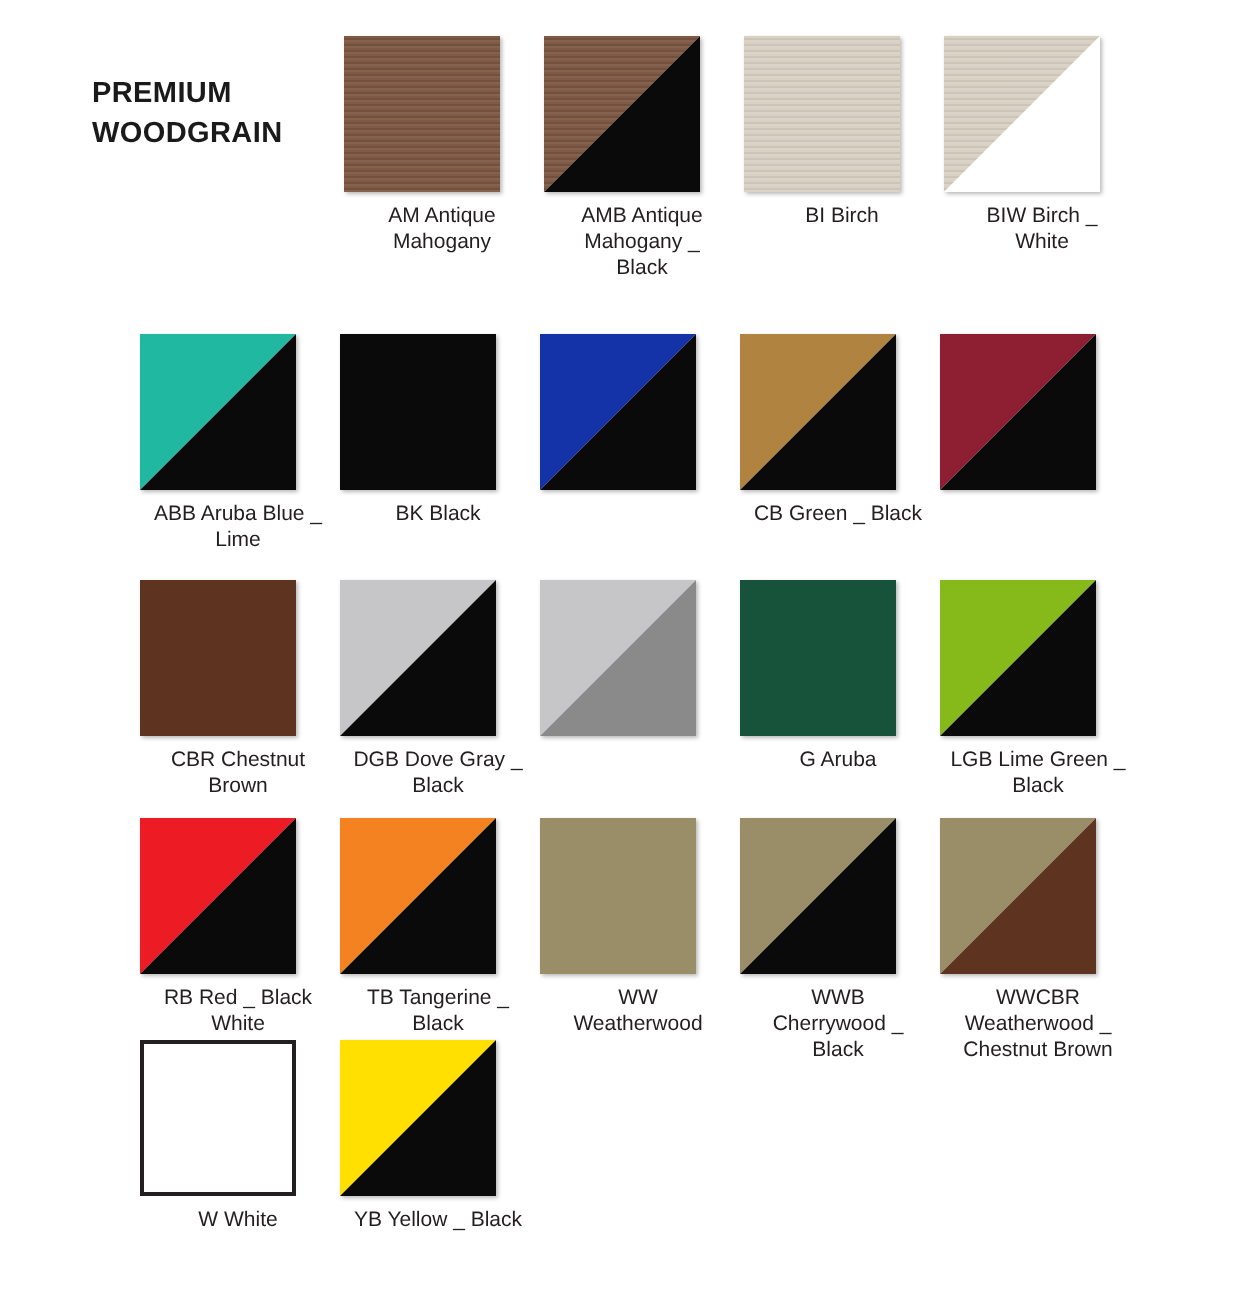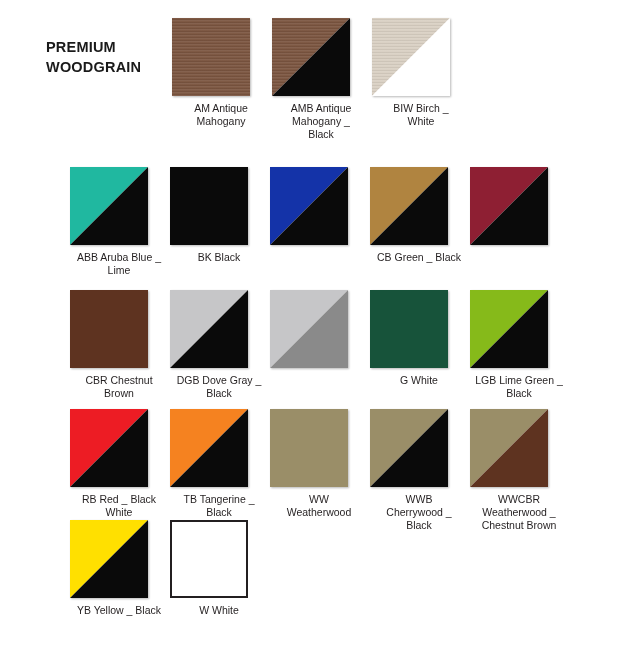--- a/index.html
+++ b/index.html
@@ -125,20 +125,27 @@
             <div class="half-tl" style="background: rgb(123, 85, 64);"></div>
             <div class="half-br" style="background: rgb(10, 10, 10);"></div>
             <div class="grain tl"></div>
           </div>
           <div class="caption">AMB Antique
 Mahogany _
 Black</div>
         </div>
         <div class="cell">
           <div class="chip">
+            <div class="solid" style="background: rgb(217, 208, 195);"></div>
+            <div class="grain"></div>
+          </div>
+          <div class="caption">BI Birch</div>
+        </div>
+        <div class="cell">
+          <div class="chip">
             <div class="half-tl" style="background: rgb(217, 208, 195);"></div>
             <div class="half-br" style="background: rgb(255, 255, 255);"></div>
             <div class="grain tl"></div>
           </div>
           <div class="caption">BIW Birch _
 White</div>
         </div>
       </div>
       <div class="row" style="top: 167px; padding-left: 70px;">
         <div class="cell">
@@ -194,21 +201,21 @@
         <div class="cell">
           <div class="chip">
             <div class="half-tl" style="background: rgb(198, 198, 200);"></div>
             <div class="half-br" style="background: rgb(138, 138, 138);"></div>
           </div>
         </div>
         <div class="cell">
           <div class="chip">
             <div class="solid" style="background: rgb(23, 83, 58);"></div>
           </div>
-          <div class="caption">G White</div>
+          <div class="caption">G Aruba</div>
         </div>
         <div class="cell">
           <div class="chip">
             <div class="half-tl" style="background: rgb(134, 186, 26);"></div>
             <div class="half-br" style="background: rgb(10, 10, 10);"></div>
           </div>
           <div class="caption">LGB Lime Green _
 Black</div>
         </div>
       </div>
@@ -250,28 +257,28 @@
             <div class="half-tl" style="background: rgb(154, 142, 104);"></div>
             <div class="half-br" style="background: rgb(94, 51, 32);"></div>
           </div>
           <div class="caption">WWCBR
 Weatherwood _
 Chestnut Brown</div>
         </div>
       </div>
       <div class="row" style="top: 520px; padding-left: 70px;">
         <div class="cell">
-          <div class="chip">
-            <div class="half-tl" style="background: rgb(255, 224, 0);"></div>
-            <div class="half-br" style="background: rgb(10, 10, 10);"></div>
-          </div>
-          <div class="caption">YB Yellow _ Black</div>
-        </div>
-        <div class="cell">
           <div class="chip outlined">
             <div class="solid" style="background: rgb(255, 255, 255);"></div>
           </div>
           <div class="caption">W White</div>
         </div>
+        <div class="cell">
+          <div class="chip">
+            <div class="half-tl" style="background: rgb(255, 224, 0);"></div>
+            <div class="half-br" style="background: rgb(10, 10, 10);"></div>
+          </div>
+          <div class="caption">YB Yellow _ Black</div>
+        </div>
       </div>
     </div>
 
 </div>
 
 </body></html>

